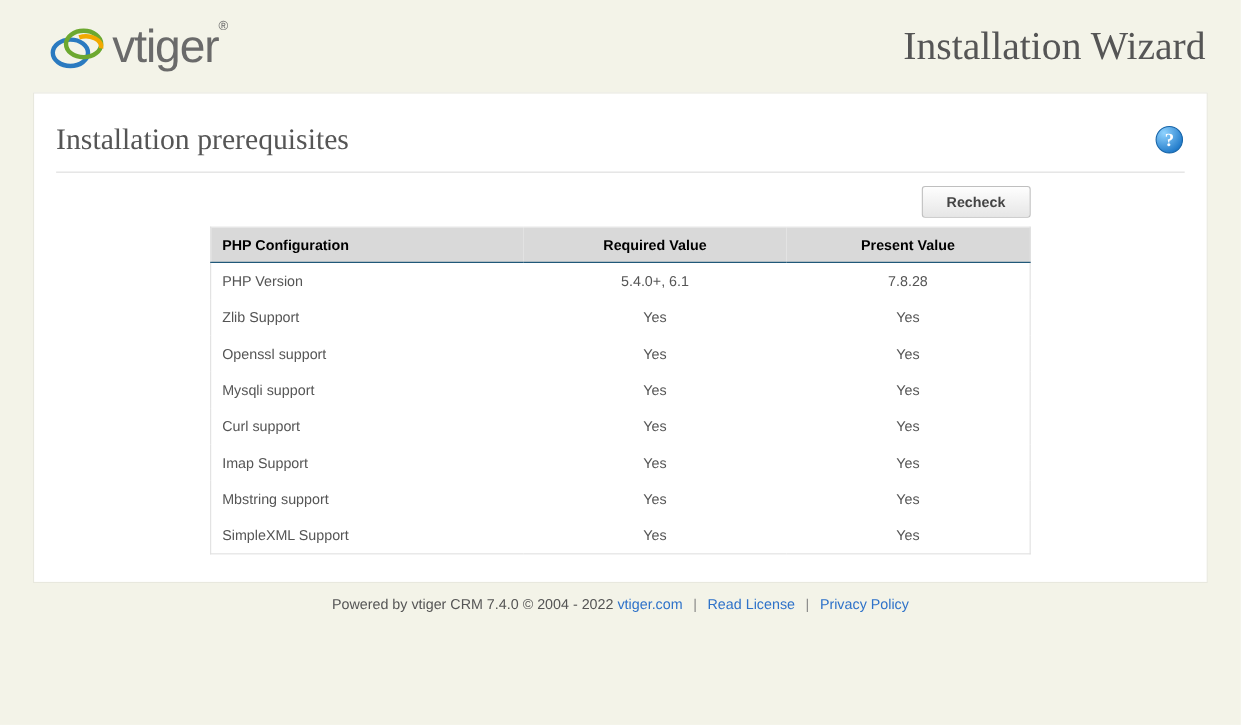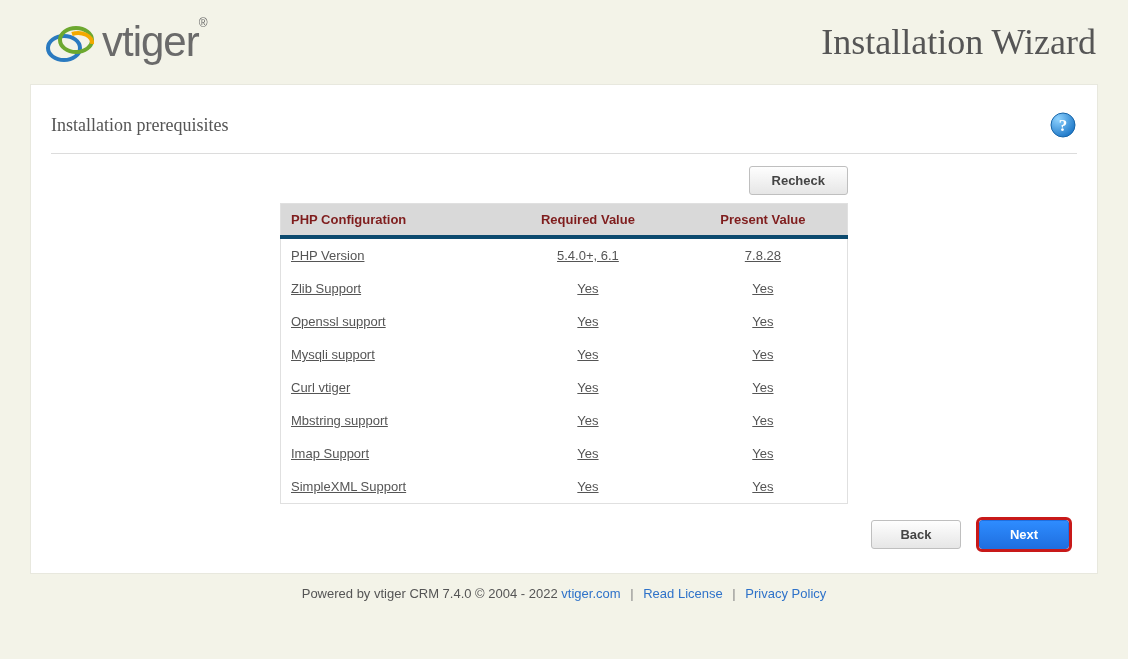--- a/index.html
+++ b/index.html
@@ -51,35 +51,35 @@
       padding: 26px 20px 24px 20px;
       border: 1px solid #e8e8de;
     }
     .panel-header {
       display: flex;
       justify-content: space-between;
       align-items: center;
       margin-bottom: 14px;
     }
     .panel-title {
-      font-size: 18px;
+      font-size: 27px;
       color: #555;
       font-weight: 400;
     }
     .help-icon {
       width: 28px;
       height: 28px;
     }
     hr.divider {
       border: 0;
       border-top: 1px solid #dcdcdc;
       margin-bottom: 12px;
     }
     .table-wrap {
-      width: 568px;
+      width: 746px;
       margin: 1px auto;
     }
     .recheck-row {
       text-align: right;
       margin-bottom: 8px;
     }
     .btn {
       font-family: Verdana, Geneva, sans-serif;
       font-size: 13px;
       font-weight: bold;
@@ -101,32 +101,31 @@
     }
     table.prereq {
       width: 100%;
       border-collapse: collapse;
       border: 1px solid #e0e0e0;
       font-family: Verdana, Geneva, sans-serif;
       font-size: 13px;
     }
     table.prereq thead th {
       background: #d9d9d9;
-      color: #7f1d1d;
+      color: #000000;
       font-weight: bold;
       text-align: left;
       padding: 8px 10px;
-      border-bottom: 4px solid #0c4a6e;
+      border-bottom: 1px solid #0c4a6e;
     }
     table.prereq thead th:nth-child(2),
     table.prereq thead th:nth-child(3) { text-align: center; }
     table.prereq tbody td {
       padding: 9px 10px;
       color: #555;
-      text-decoration: underline;
     }
     table.prereq tbody td:nth-child(2),
     table.prereq tbody td:nth-child(3) { text-align: center; }
     .nav-row {
       text-align: right;
       margin-top: 16px;
       padding-right: 8px;
     }
     .nav-row .btn { margin-left: 14px; min-width: 90px; }
     .footer {
@@ -202,45 +201,41 @@
             <td>Openssl support</td>
             <td>Yes</td>
             <td>Yes</td>
           </tr>
           <tr>
             <td>Mysqli support</td>
             <td>Yes</td>
             <td>Yes</td>
           </tr>
           <tr>
-            <td>Curl vtiger</td>
+            <td>Curl support</td>
+            <td>Yes</td>
+            <td>Yes</td>
+          </tr>
+          <tr>
+            <td>Imap Support</td>
             <td>Yes</td>
             <td>Yes</td>
           </tr>
           <tr>
             <td>Mbstring support</td>
-            <td>Yes</td>
-            <td>Yes</td>
-          </tr>
-          <tr>
-            <td>Imap Support</td>
             <td>Yes</td>
             <td>Yes</td>
           </tr>
           <tr>
             <td>SimpleXML Support</td>
             <td>Yes</td>
             <td>Yes</td>
           </tr>
         </tbody>
     </table>
-  </div>
-  <div class="nav-row">
-    <button class="btn">Back</button>
-    <button class="btn btn-primary highlight">Next</button>
   </div>
 </div>
 
 <div class="footer">
   <span>Powered by vtiger CRM 7.4.0  © 2004 - 2022 </span>
   <a href="#">vtiger.com</a>
   <span class="sep">|</span>
   <a href="#">Read License</a>
   <span class="sep">|</span>
   <a href="#">Privacy Policy</a>

